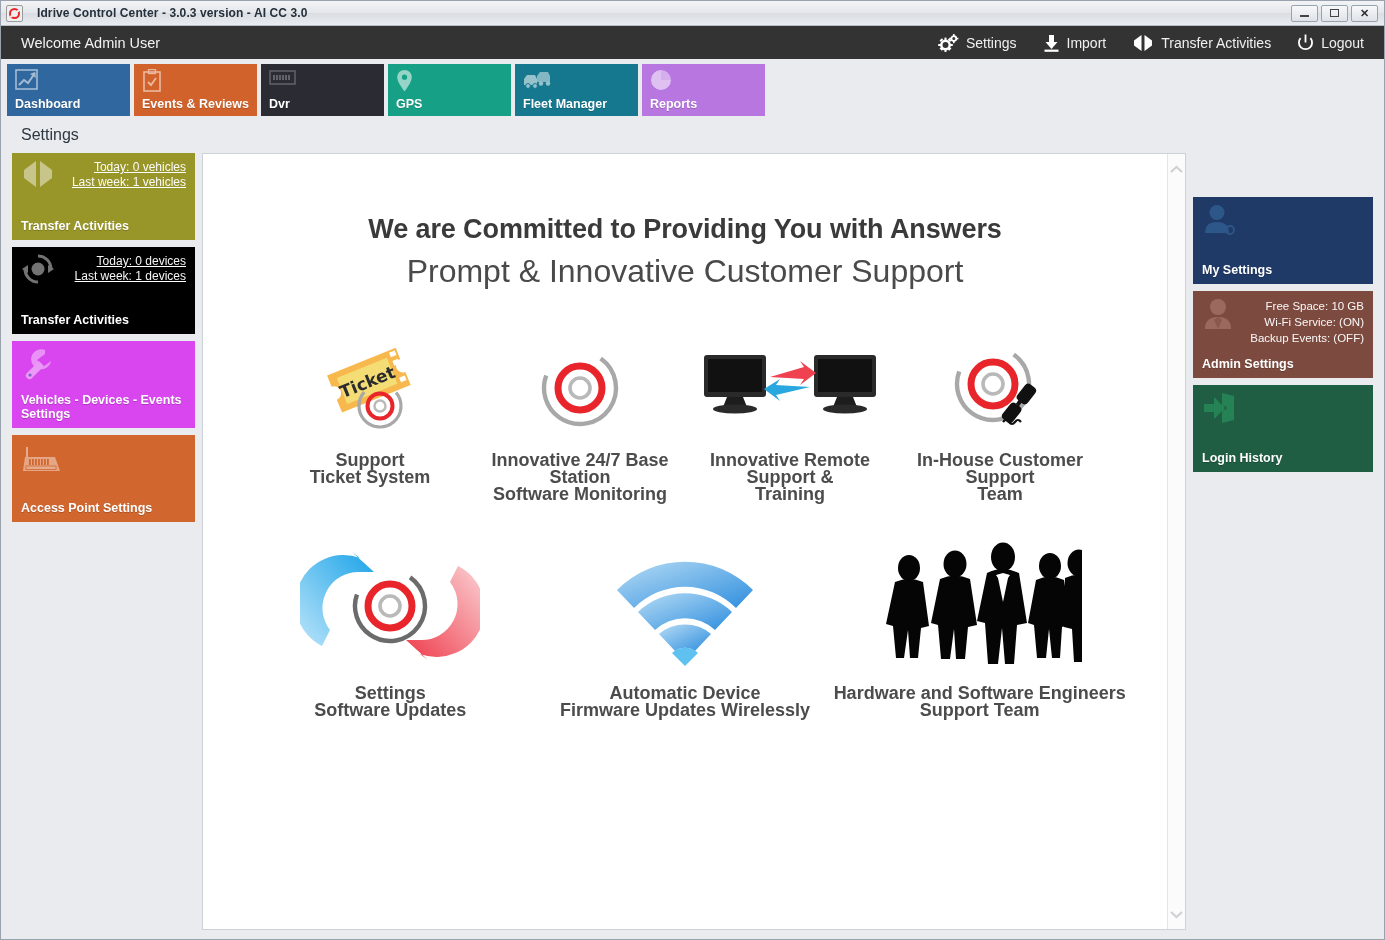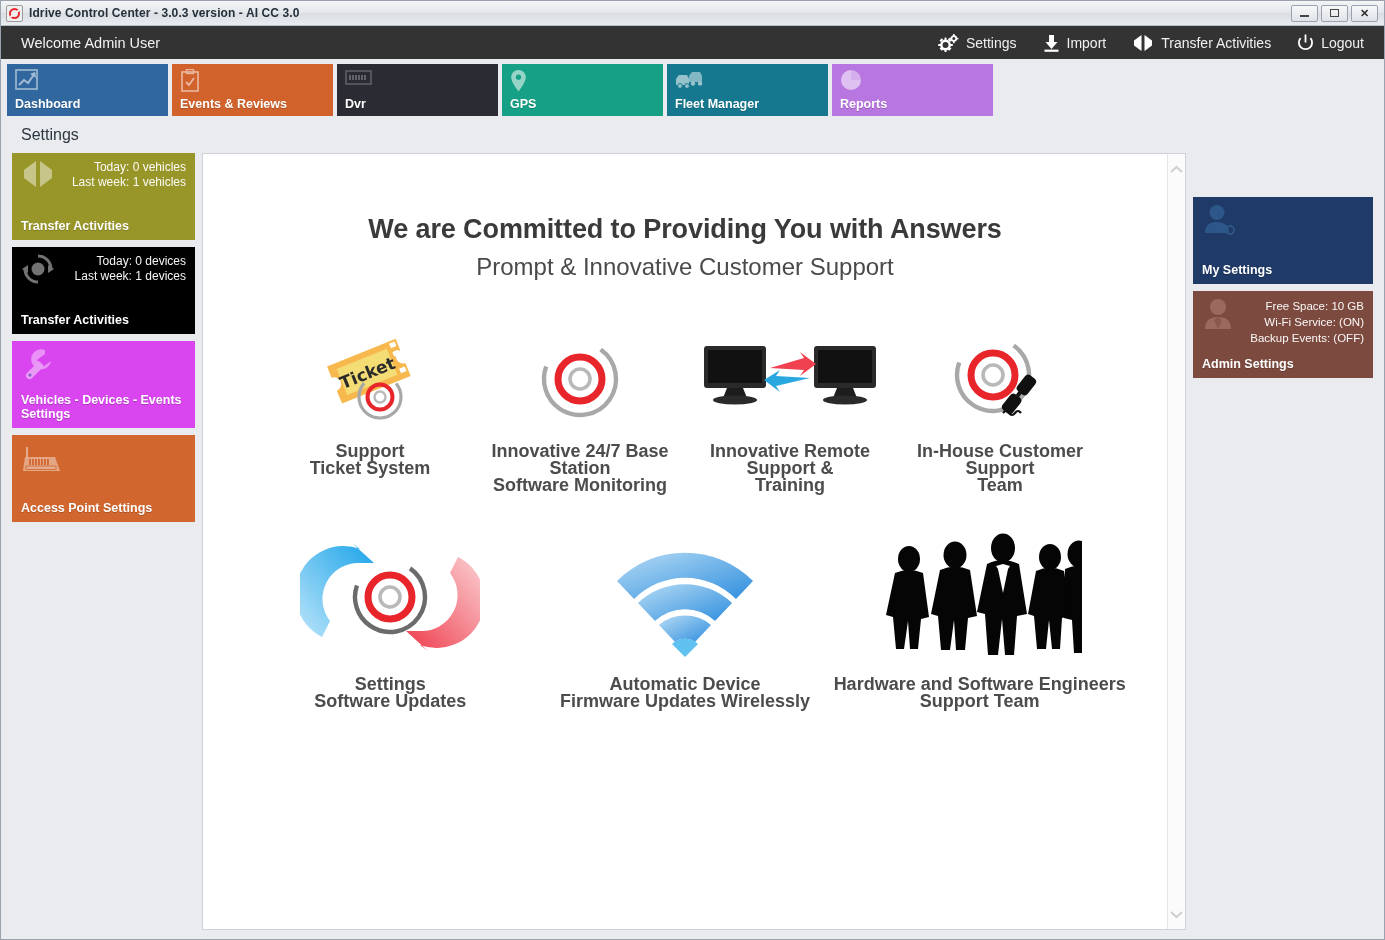--- a/index.html
+++ b/index.html
@@ -20,20 +20,21 @@
   }
 
   
   .titlebar {
     height: 25px;
     background: linear-gradient(to bottom, #f3f4f6 0%, #e4e7eb 48%, #dadee3 52%, #e9ecf0 100%);
     border-bottom: 1px solid #b7bec6;
     display: flex; align-items: center;
     padding-left: 5px;
     flex: 0 0 25px;
+    gap: 8px;
   }
   .app-icon {
     width: 17px; height: 17px;
     background: #efefef;
     border: 1px solid #9b9b9b;
     border-radius: 2px;
     display: flex; align-items: center; justify-content: center;
     margin-right: 6px;
   }
   .app-icon .ring {
@@ -82,21 +83,21 @@
   .tabstrip {
     height: 58px;
     display: flex;
     align-items: flex-start;
     padding: 5px 0 0 6px;
     gap: 4px;
     flex: 0 0 58px;
     background: #e9ebee;
   }
   .tab {
-    width: 161px; height: 52px;
+    width: 123px; height: 52px;
     position: relative;
     color: #fff;
     cursor: pointer;
     overflow: hidden;
   }
   .tab .tab-icon {
     position: absolute; left: 8px; top: 5px;
     opacity: .55;
   }
   .tab .tab-label {
@@ -127,21 +128,21 @@
   .col-right { width: 180px; flex: 0 0 180px; display: flex; flex-direction: column; gap: 7px; margin-top: 44px; }
 
   
   .tile {
     position: relative;
     color: #ffffff;
     padding: 7px 9px 8px 9px;
     overflow: hidden;
     cursor: pointer;
   }
-  .tile-l { height: 87px; }
+  .tile-l { height: 87px; text-decoration: underline; }
   .tile-stats {
     text-align: right;
     font-size: 12px; line-height: 15px;
     color: rgba(255,255,255,.96);
     position: relative; z-index: 2;
   }
   .tile-name {
     position: absolute; left: 9px; bottom: 7px;
     font-size: 12.5px; font-weight: bold;
     text-shadow: 0 1px 0 rgba(0,0,0,.2);
@@ -169,21 +170,21 @@
     flex: 1 1 auto;
     position: relative;
     overflow: hidden;
   }
   .hero { padding-top: 60px; text-align: center; }
   .hero h1 {
     font-size: 27px; font-weight: bold; color: #3a3a3a;
     letter-spacing: -.1px;
   }
   .hero h2 {
-    font-size: 24px; font-weight: normal; color: #4a4a4a;
+    font-size: 32px; font-weight: normal; color: #4a4a4a;
     margin-top: 8px;
   }
 
   .feature-grid {
     display: flex; justify-content: center;
     gap: 0; margin-top: 48px;
     padding: 0 40px;
   }
   .feature {
     width: 210px;
@@ -657,16 +658,26 @@
           </svg>
         </span>
         <div class="tile-stats tile-stats-r">
           <div>Free Space:  10 GB</div>
           <div>Wi-Fi Service: (ON)</div>
           <div>Backup Events: (OFF)</div>
         </div>
         <div class="tile-name">Admin Settings</div>
       </div>
 
+      <div class="tile tile-r" style="background:#1f5e42">
+        <span class="tile-ico">
+          <svg width="34" height="32" viewBox="0 0 34 32">
+            <path d="M20 2 L32 5 L32 29 L20 32 Z" fill="#2eae6b"></path>
+            <circle cx="23" cy="17" r="1.8" fill="#1f5e42"></circle>
+            <path d="M2 13 L12 13 L12 6 L23 17 L12 28 L12 21 L2 21 Z" fill="#2eae6b"></path>
+          </svg>
+        </span>
+        <div class="tile-name">Login History</div>
+      </div>
     </div>
 
   </div>
 </div>
 
 </body></html>

